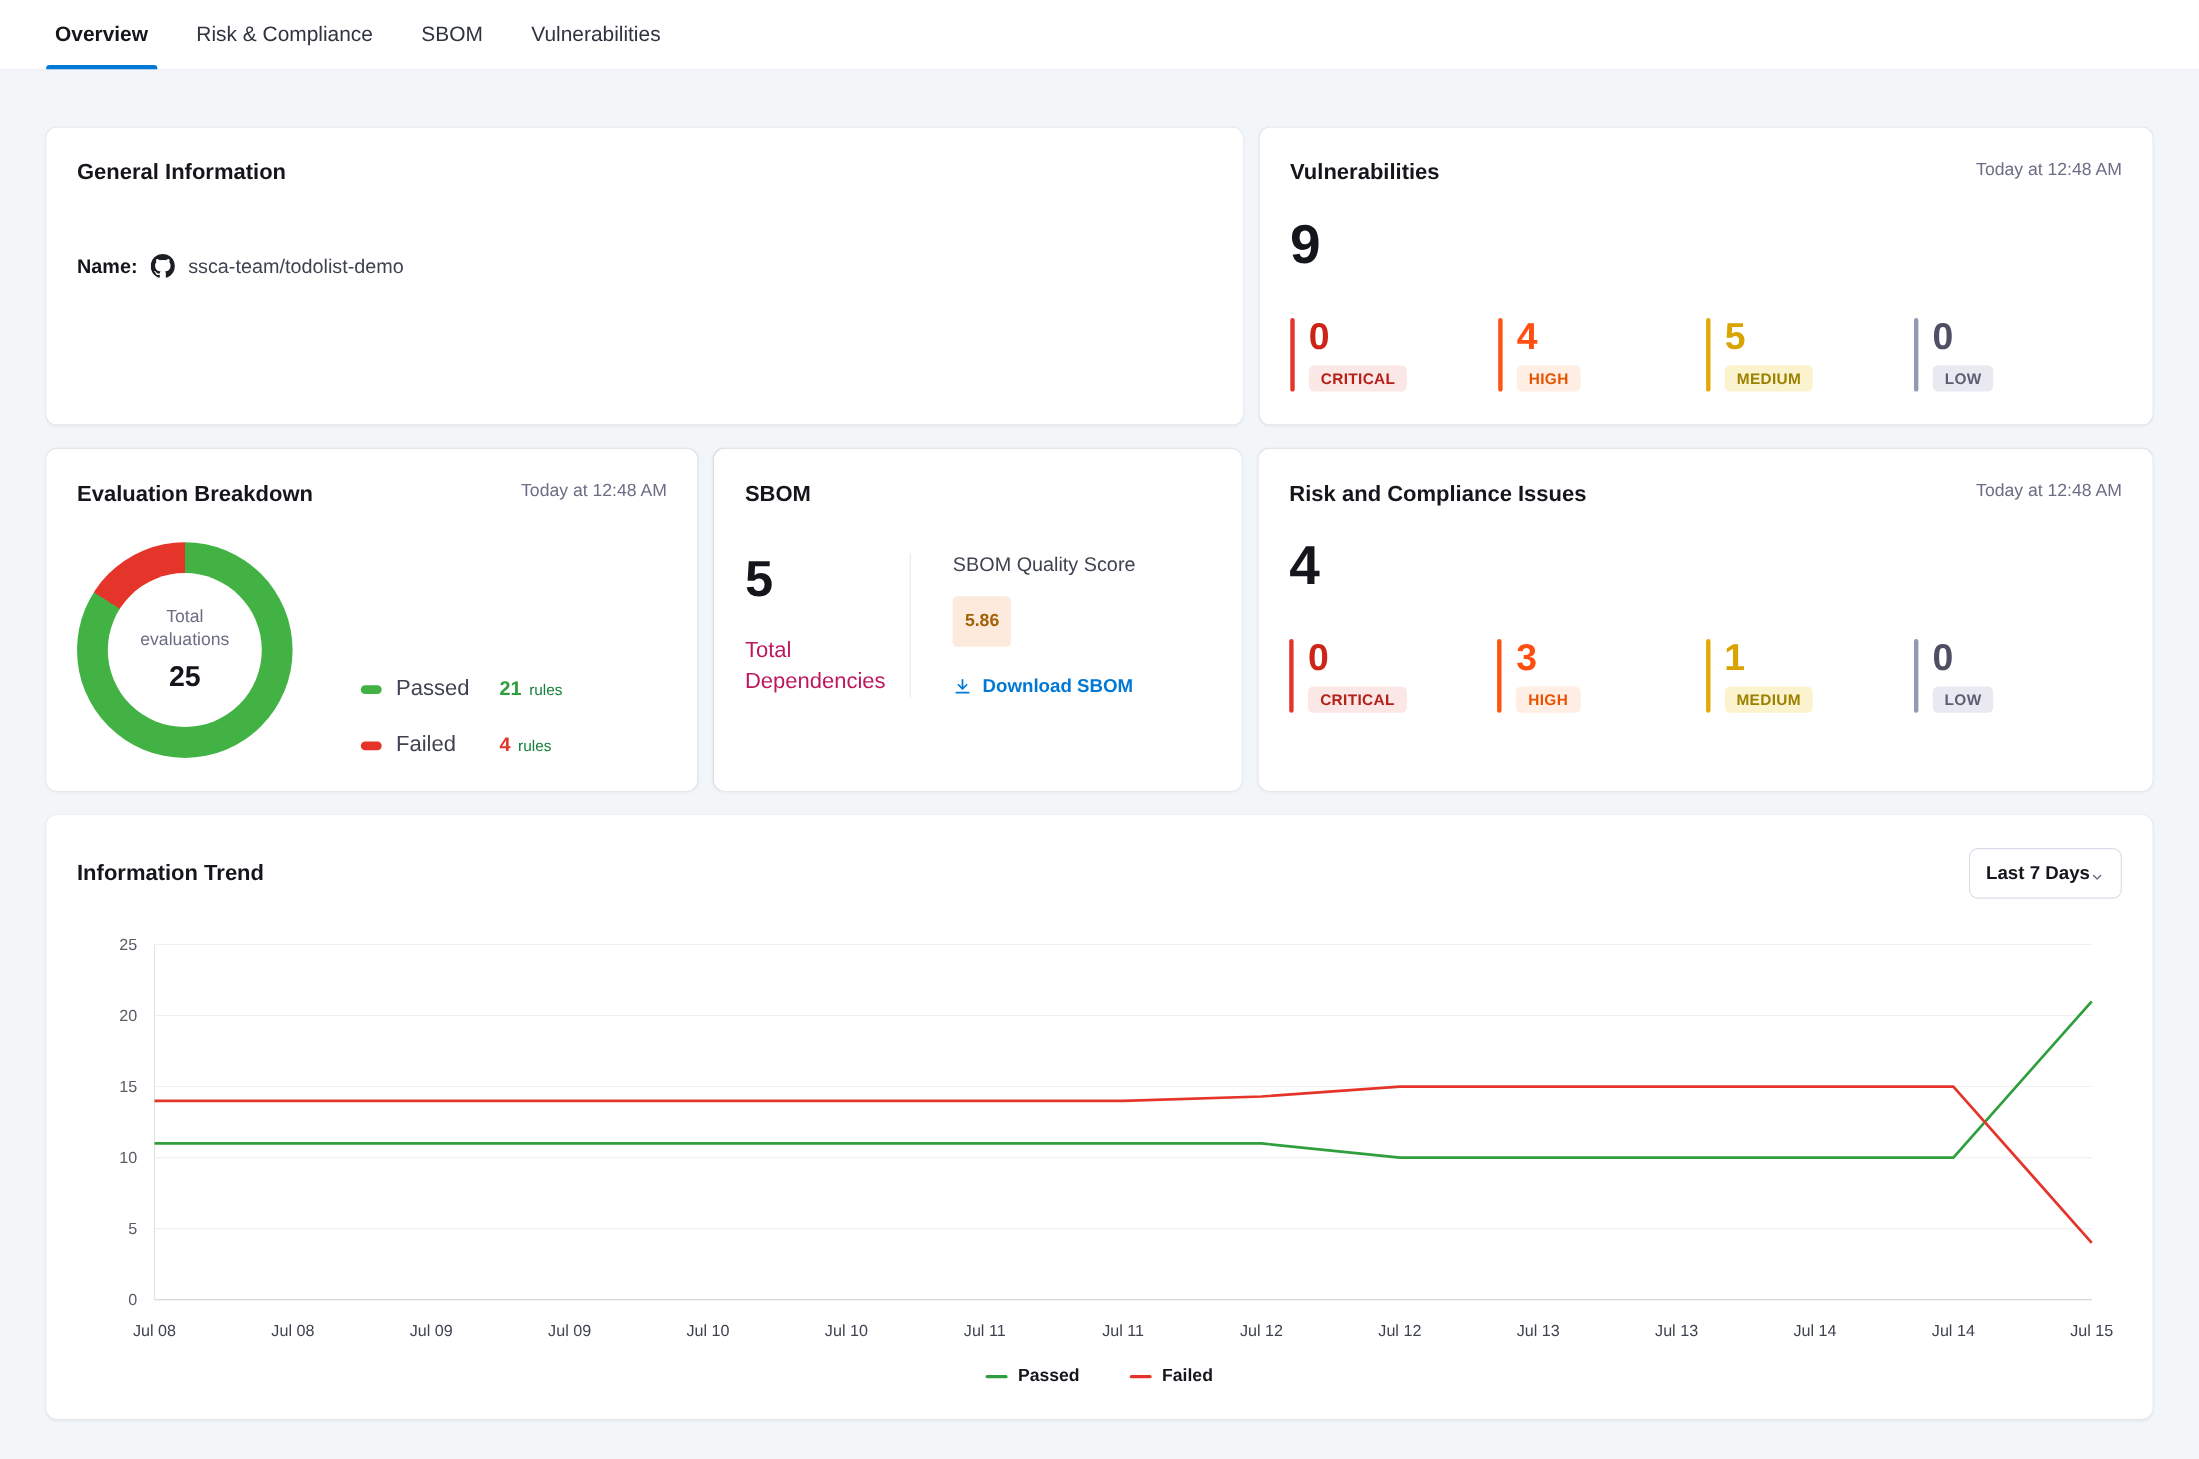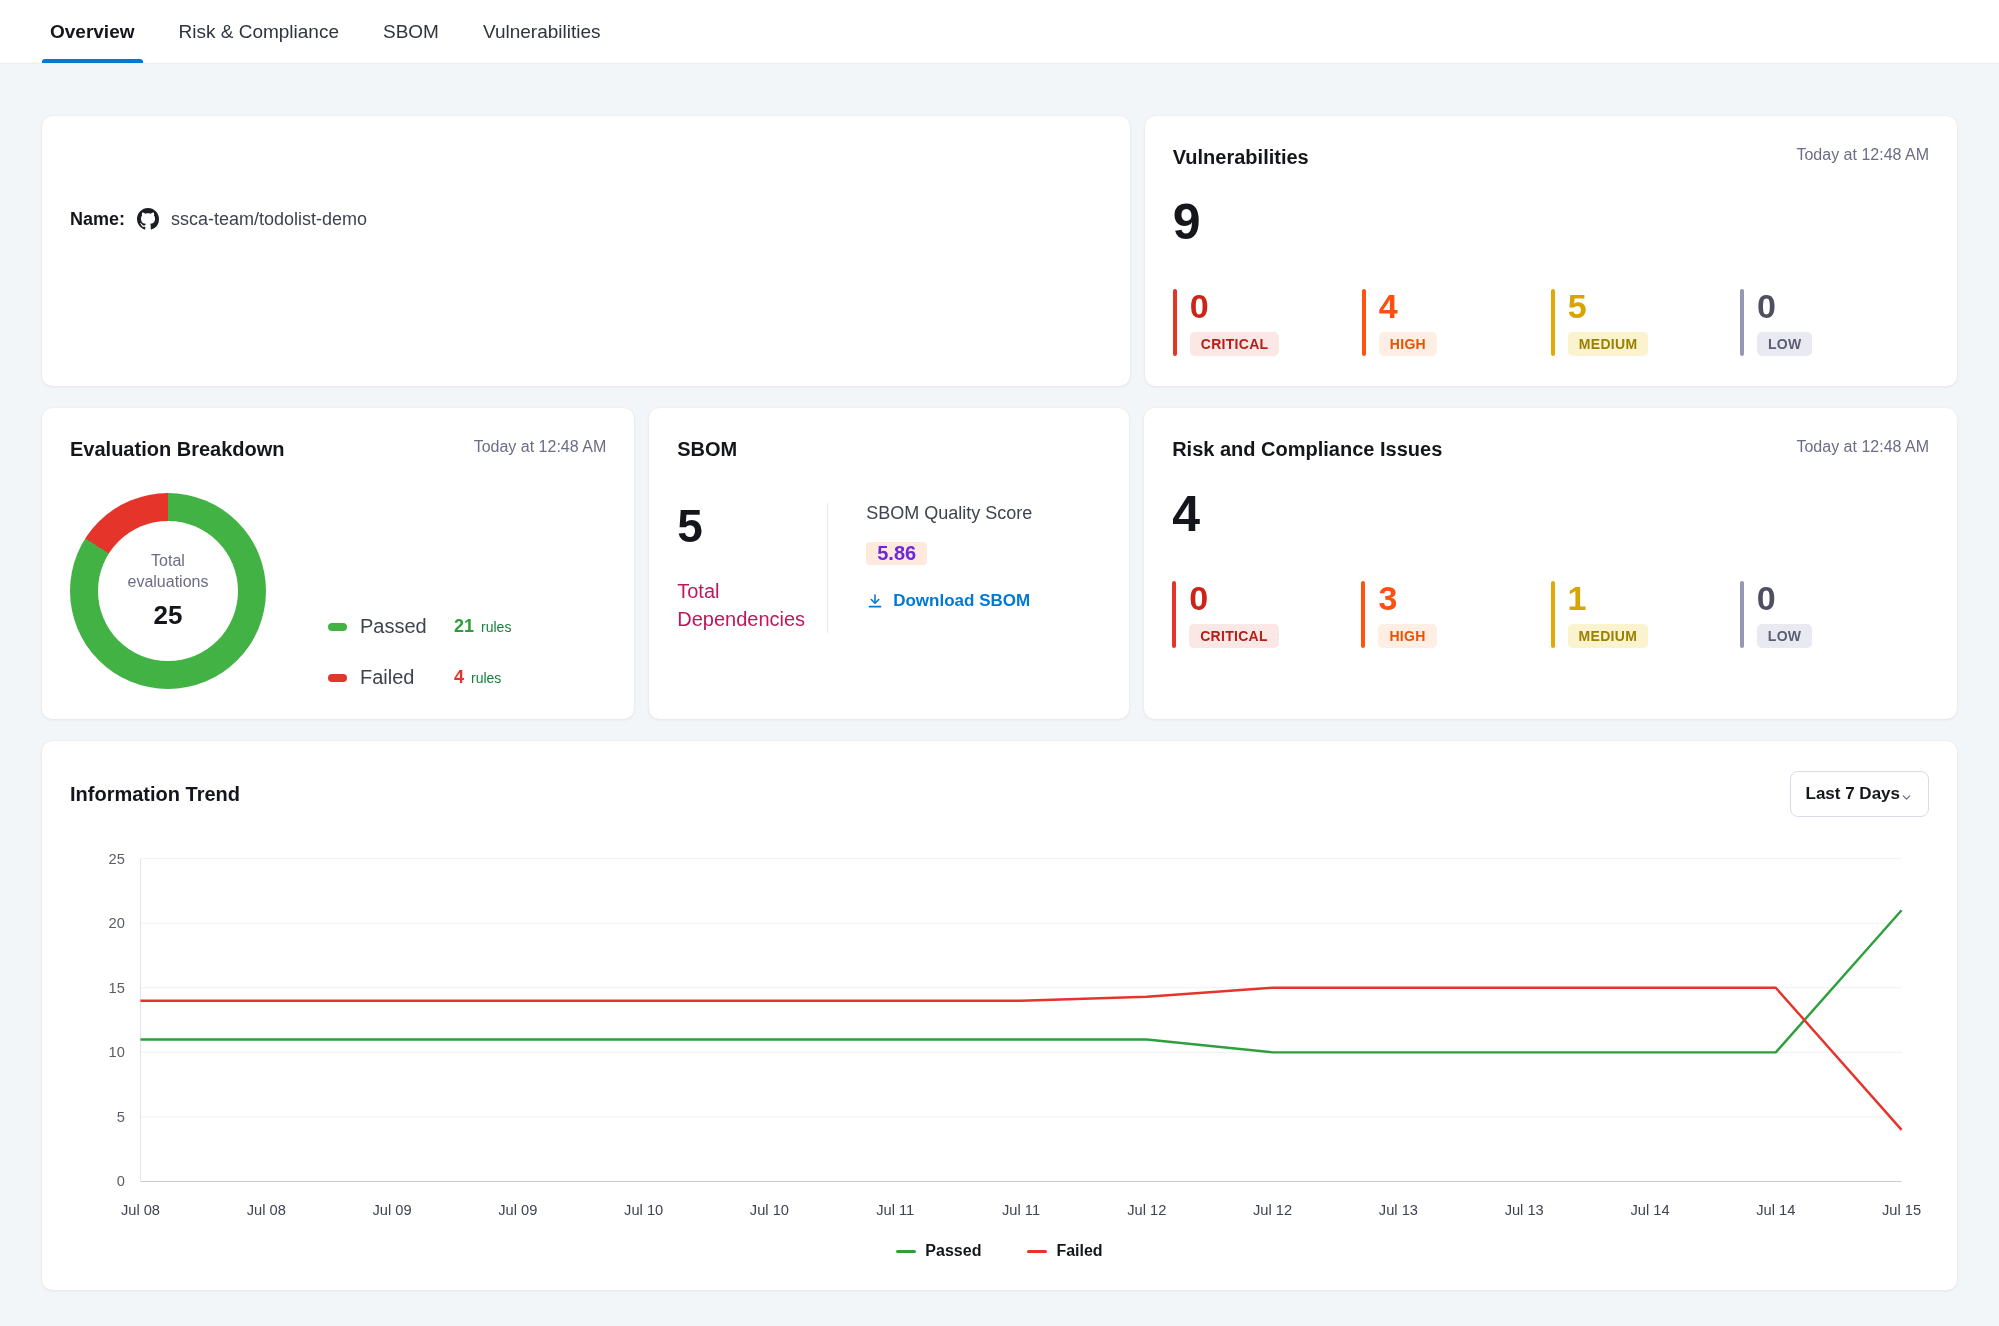--- a/index.html
+++ b/index.html
@@ -59,21 +59,21 @@
   .legend-pill { width:19px; height:8px; border-radius:4px; margin-right:13px; flex-shrink:0; }
   .legend-label { width:94px; }
   .legend-count { font-weight:700; font-size:18px; margin-right:7px; }
   .legend-unit { font-size:14px; color:#15803d; }
   
   .sbom-body { display:flex; margin-top:42px; }
   .sbom-total { font-size:46px; font-weight:700; line-height:1; color:#14161b; }
   .sbom-total-label { margin-top:28px; font-size:20px; color:#be185d; width:112px; line-height:1.4; }
   .sbom-divider { width:1px; background:#e6e8f0; margin:0 38px; align-self:stretch; }
   .sbom-q-label { font-size:18px; color:#3f4350; }
-  .sbom-q-badge { margin-top:18px; background:#fdeadd; color:#6d28d9; font-weight:700; font-size:20px; padding:0 11px; border-radius:4px; width:max-content; }
+  .sbom-q-badge { margin-top:18px; background:#fdeadd; color:#a16207; font-weight:700; font-size:16px; padding:14px 11px; border-radius:4px; width:max-content; }
   .sbom-download { margin-top:26px; display:flex; align-items:center; gap:9px; color:#0278d5; font-size:17px; font-weight:600; cursor:pointer; }
   
   .trend-head { display:flex; justify-content:space-between; align-items:center; }
   .range-select {
     display:flex; align-items:flex-end; border:1px solid #d9dce8; border-radius:8px;
     padding:12px 15px; font-size:17px; font-weight:600; color:#14161b; background:#fff; cursor:pointer;
   }
   .chart-wrap { margin-top:26px; }
   .chart-wrap svg { display:block; width:100%; height:auto; }
   text.tick-label { font-family:"Liberation Sans", sans-serif; font-size:15px; fill:#5a5c66; }
@@ -90,20 +90,23 @@
   <div class="tab">Risk &amp; Compliance</div>
   <div class="tab">SBOM</div>
   <div class="tab">Vulnerabilities</div>
 </div>
 
 <div class="content">
 
   <div class="row1">
 
     <div class="card">
+      <div class="card-head">
+        <div class="card-title">General Information</div>
+      </div>
       <div class="gi-grid">
         <div class="gi-row">
           <span class="gi-label">Name:</span>
           <span class="icon">
             <svg width="22" height="22" viewBox="0 0 16 16" fill="#1b1f23">
                 <path d="M8 0C3.58 0 0 3.58 0 8c0 3.54 2.29 6.53 5.47 7.59.4.07.55-.17.55-.38 0-.19-.01-.82-.01-1.49-2.01.37-2.53-.49-2.69-.94-.09-.23-.48-.94-.82-1.13-.28-.15-.68-.52-.01-.53.63-.01 1.08.58 1.23.82.72 1.21 1.87.87 2.33.66.07-.52.28-.87.51-1.07-1.78-.2-3.64-.89-3.64-3.95 0-.87.31-1.59.82-2.15-.08-.2-.36-1.02.08-2.12 0 0 .67-.21 2.2.82.64-.18 1.32-.27 2-.27s1.36.09 2 .27c1.53-1.04 2.2-.82 2.2-.82.44 1.1.16 1.92.08 2.12.51.56.82 1.27.82 2.15 0 3.07-1.87 3.75-3.65 3.95.29.25.54.73.54 1.48 0 1.07-.01 1.93-.01 2.2 0 .21.15.46.55.38A8.01 8.01 0 0 0 16 8c0-4.42-3.58-8-8-8z"></path>
               </svg>
           </span>
           <span class="gi-value">ssca-team/todolist-demo</span>
         </div>

